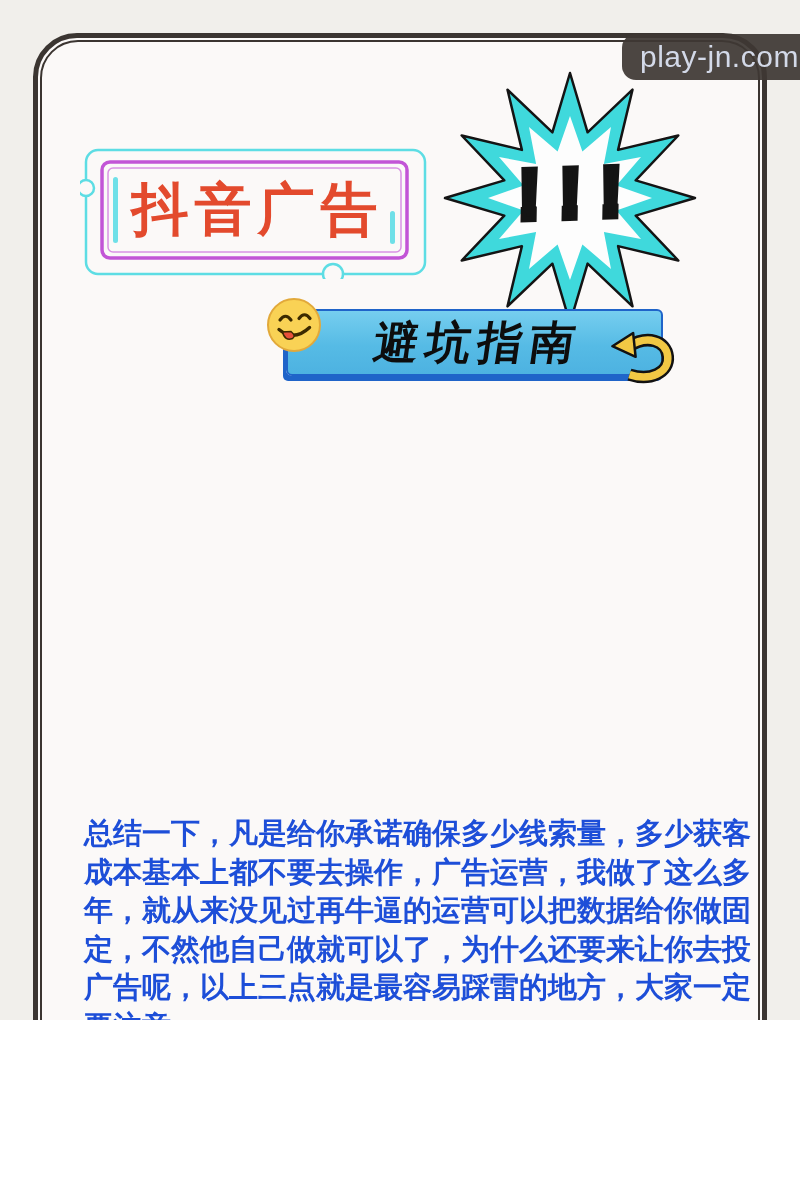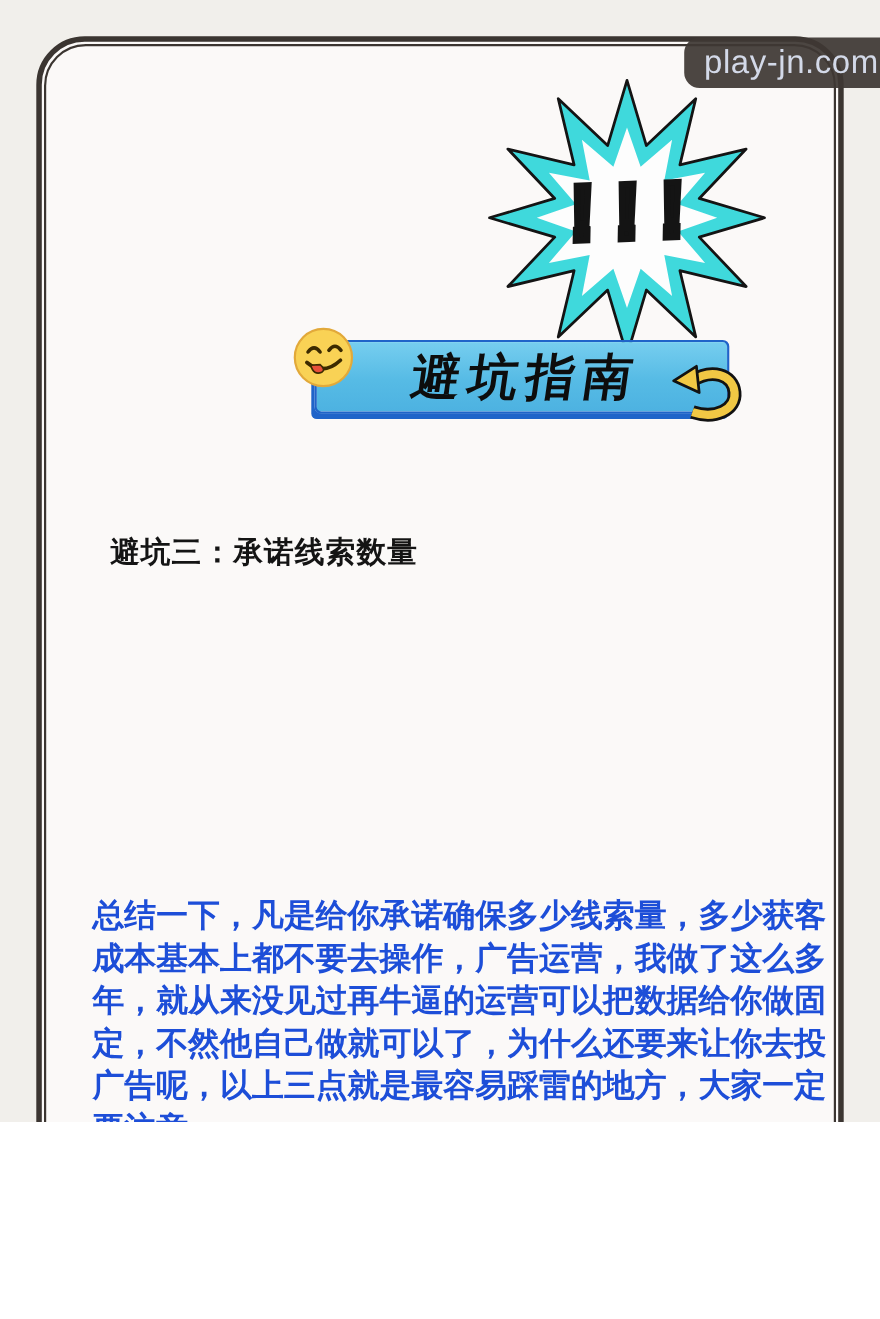--- a/index.html
+++ b/index.html
@@ -80,20 +80,32 @@
 <div class="stage">
 
   <div class="card">
     <div class="card-inner-line"></div>
   </div>
 
   <div class="watermark">
     <span>play-jn.com</span>
   </div>
 
+  <div class="title-frame">
+    <svg width="350" height="134" viewBox="0 0 350 134" fill="none">
+      <rect x="6" y="5" width="339" height="124" rx="12" stroke="#5ddde4" stroke-width="2.5"></rect>
+      <circle cx="6" cy="43" r="8" fill="#fbf9f8" stroke="#5ddde4" stroke-width="2.5"></circle>
+      <circle cx="253" cy="129" r="10" fill="#fbf9f8" stroke="#5ddde4" stroke-width="2.5"></circle>
+      <rect x="22" y="17" width="305" height="96" rx="8" stroke="#c255d6" stroke-width="3.5"></rect>
+      <rect x="28" y="23" width="293" height="84" rx="5" stroke="#d993e3" stroke-width="1.5"></rect>
+      <rect x="33" y="32" width="5" height="66" rx="2.5" fill="#6fe0e8"></rect>
+      <rect x="310" y="66" width="5" height="33" rx="2.5" fill="#6fe0e8"></rect>
+    </svg>
+    <div class="title-badge">抖音广告</div>
+  </div>
 
   <div class="burst">
     <svg width="260" height="260" viewBox="0 0 260 260">
       <polygon fill="#3fd9dc" stroke="#141414" stroke-width="2.5" stroke-linejoin="round" points="130,5 147.6,64.3 192.5,21.7 178.1,81.9 238.3,67.5 195.7,112.4 255,130 195.7,147.6 238.3,192.5 178.1,178.1 192.5,238.3 147.6,195.7 130,255 112.4,195.7 67.5,238.3 81.9,178.1 21.7,192.5 64.3,147.6 5,130 64.3,112.4 21.7,67.5 81.9,81.9 67.5,21.7 112.4,64.3"></polygon>
       <polygon fill="#fdfdfd" points="130,48 142.4,83.6 171,59 163.9,96.1 201,89 176.4,117.6 212,130 176.4,142.4 201,171 163.9,163.9 171,201 142.4,176.4 130,212 117.6,176.4 89,201 96.1,163.9 59,171 83.6,142.4 48,130 83.6,117.6 59,89 96.1,96.1 89,59 117.6,83.6"></polygon>
     </svg>
     <div class="alert-marks">!!!</div>
   </div>
 
   <div class="banner">
@@ -107,17 +119,16 @@
     <path d="M14 33.5 Q29 46 44.5 31.5" stroke="#3c2a00" stroke-width="3.4" fill="none" stroke-linecap="round"></path>
     <path d="M17.5 36 Q20 45.5 27.5 42.5 Q31.5 40 26 35.5 Z" fill="#e8503a" stroke="#3c2a00" stroke-width="1.5"></path>
   </svg>
 
   <svg class="arrow" viewBox="0 0 68 62">
     <path d="M20 16 C40 6 58 14 58 30 C58 46 38 53 18 44" fill="none" stroke="#121212" stroke-width="12.5"></path>
     <path d="M20 16 C40 6 58 14 58 30 C58 46 38 53 18 44" fill="none" stroke="#f1c844" stroke-width="7.5"></path>
     <polygon points="4,14 26,3 26,27" fill="#f1c844" stroke="#121212" stroke-width="2.5" stroke-linejoin="round"></polygon>
   </svg>
 
-  <div class="tip-heading">避坑三：承诺线索数量</div>
 
   <div class="summary-text">总结一下，凡是给你承诺确保多少线索量，多少获客成本基本上都不要去操作，广告运营，我做了这么多年，就从来没见过再牛逼的运营可以把数据给你做固定，不然他自己做就可以了，为什么还要来让你去投广告呢，以上三点就是最容易踩雷的地方，大家一定要注意~</div>
 
 </div>
 
 </body></html>

